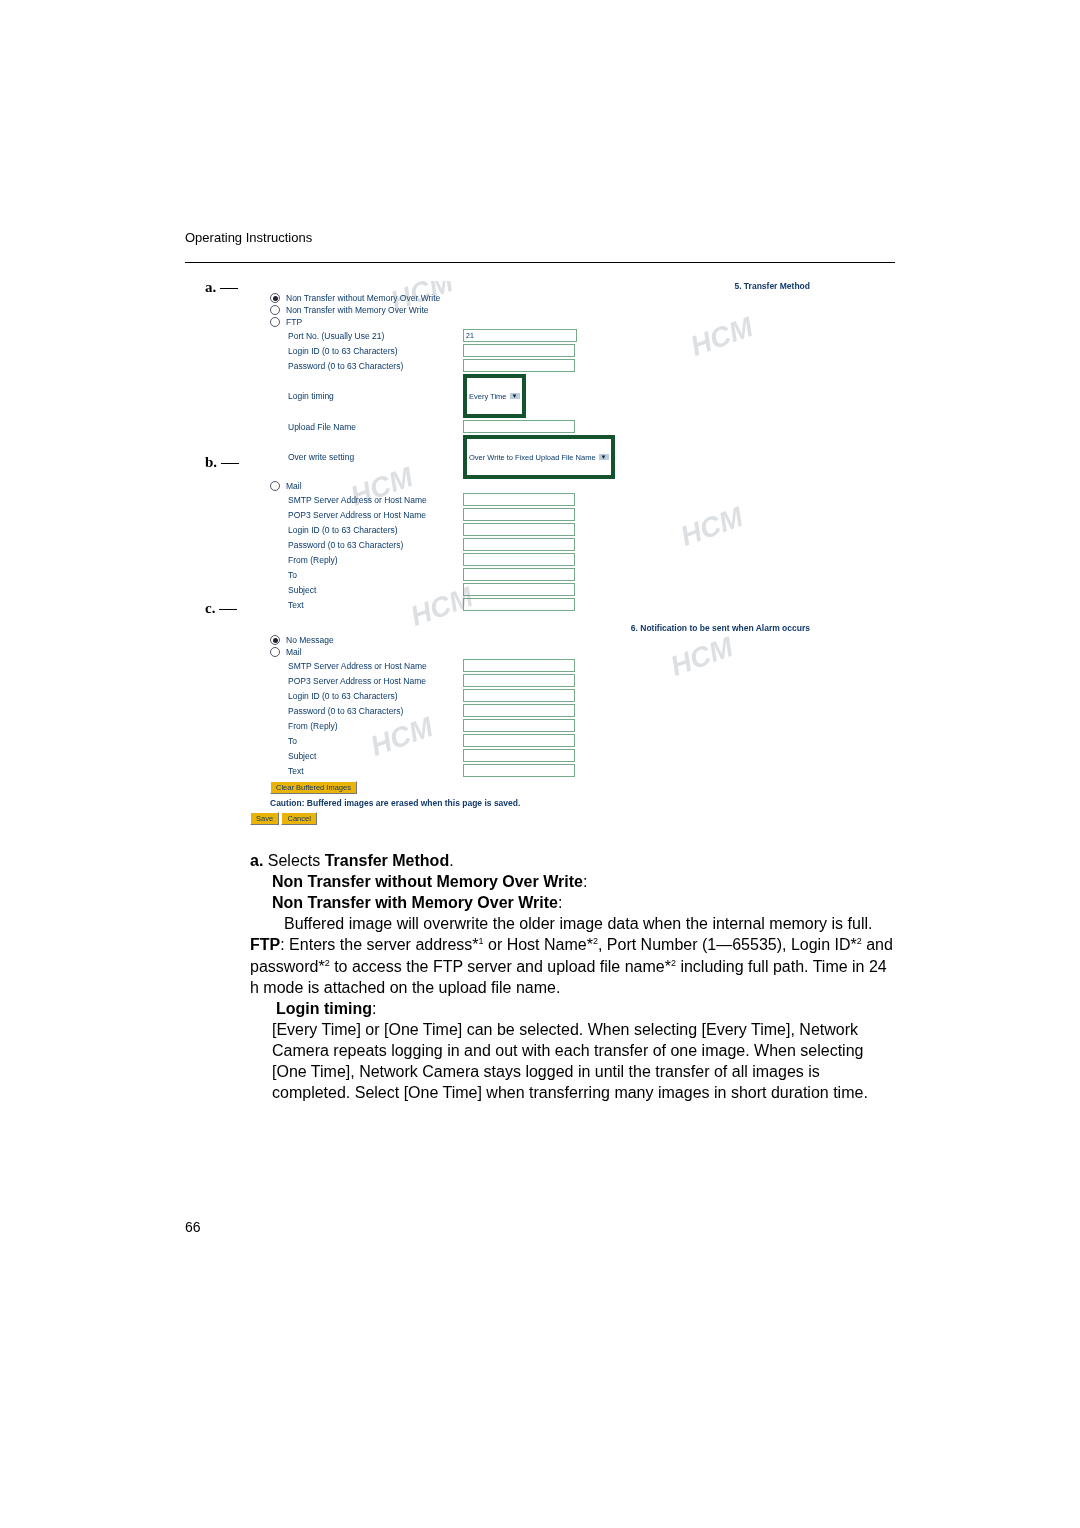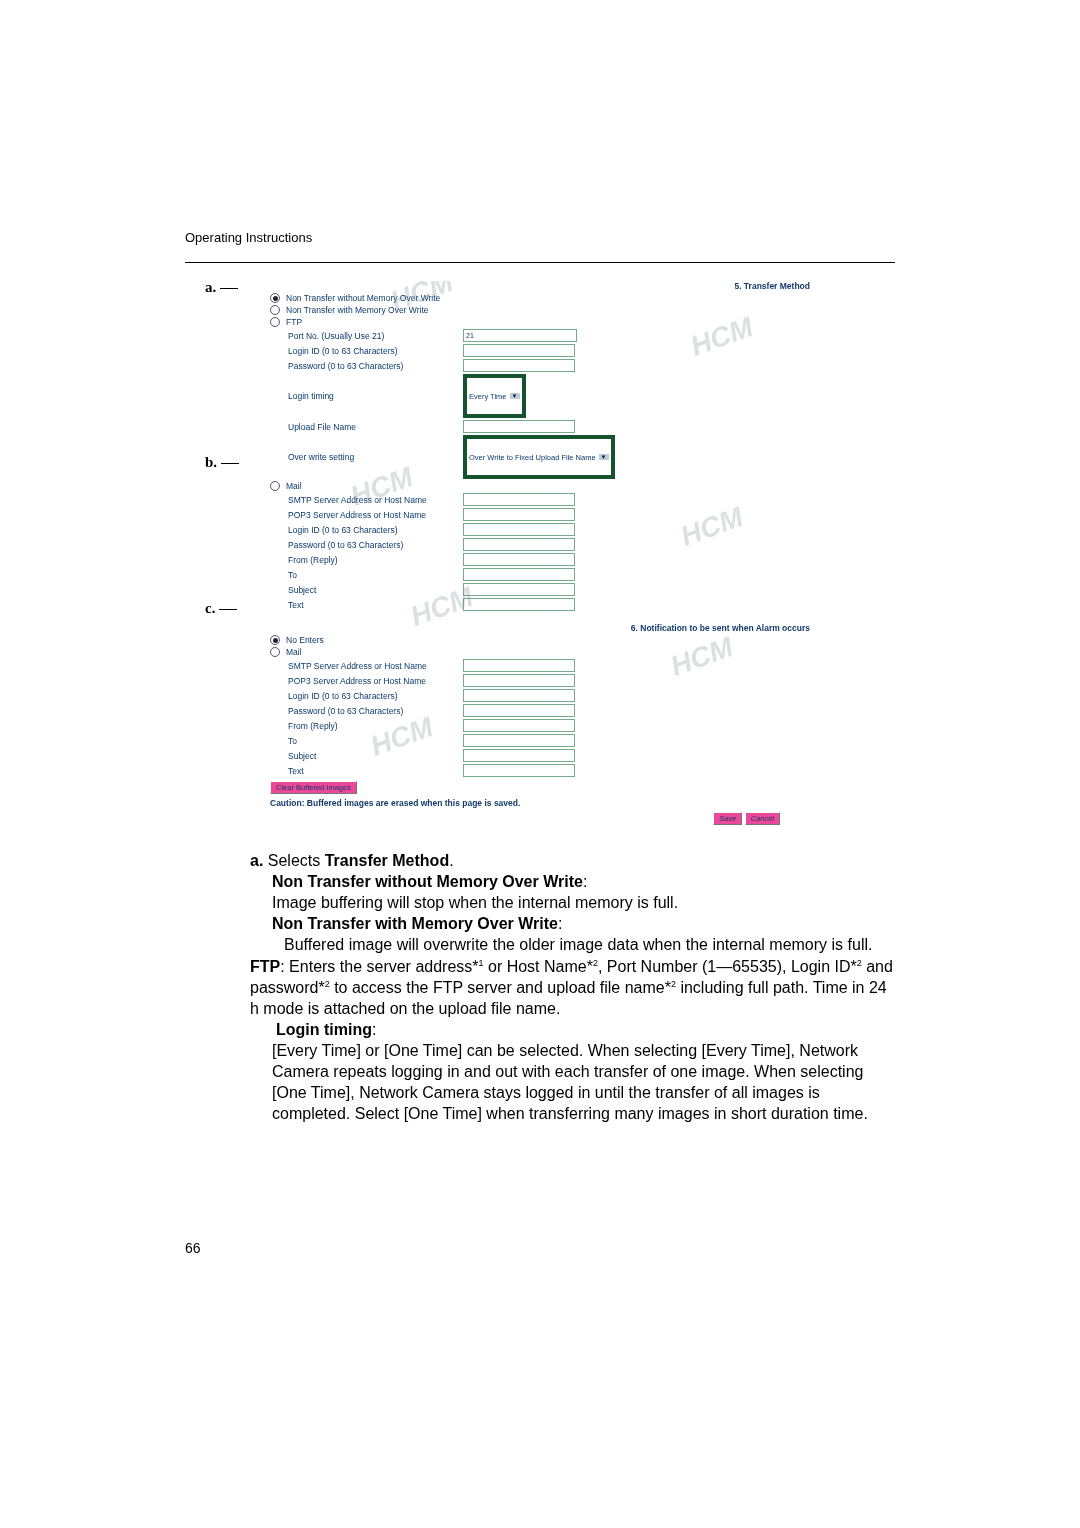--- a/index.html
+++ b/index.html
@@ -111,35 +111,34 @@
   background: #bcd;
   text-align: center;
   font-size: 6px;
   color: #123;
 }
 .btn3d {
   display: inline-block;
   font-size: 7.5px;
   padding: 1px 5px;
   color: #123a6b;
-  background: #ec4899;
+  background: #eab308;
   border: 1px solid #777;
   border-top-color: #fff;
   border-left-color: #fff;
 }
 .caution {
   font-size: 8.5px;
   color: #123a6b;
   font-weight: bold;
   margin: 4px 0;
 }
 .btnrow {
-  text-align: right;
+  text-align: left;
   margin-right: 30px;
-  font-style: italic;
 }
 .body-text {
   margin-left: 65px;
   font-size: 16px;
   line-height: 1.32;
   color: #000;
 }
 .body-text p { margin: 0; }
 .body-text .label-a {
   font-family: Arial, sans-serif;
@@ -249,21 +248,21 @@
         </div>
       <div class="row ind">
           <span class="label">Text</span>
           <span class="tinput"></span>
         </div>
 
       <div style="height:10px"></div>
       <div class="sec-title" id="sec6">6.  Notification to be sent when Alarm occurs</div>
       <div class="row">
           <span class="radio sel"></span>
-          <span>No Enters</span>
+          <span>No Message</span>
         </div>
       <div class="row">
           <span class="radio"></span>
           <span>Mail</span>
         </div>
       <div class="row ind">
           <span class="label">SMTP Server Address or Host Name</span>
           <span class="tinput"></span>
         </div>
       <div class="row ind">
@@ -305,21 +304,20 @@
 
     <div class="callout" style="top: 173px;" id="callout-b"><span>b.</span><span class="line"></span></div>
     <div class="callout" style="top: 319px;" id="callout-c"><span>c.</span><span class="line"></span></div>
   </div>
 
   <div class="body-text">
     <p>
       <span class="label-a">a.</span><span> Selects </span><span class="bold">Transfer Method</span><span>.</span>
     </p>
     <p style="margin-left:22px"><span class="bold">Non Transfer without Memory Over Write</span><span>:</span></p>
-    <p style="margin-left:22px">Image buffering will stop when the internal memory is full.</p>
     <p style="margin-left:22px"><span class="bold">Non Transfer with Memory Over Write</span><span>:</span></p>
     <p style="margin-left:34px">Buffered image will overwrite the older image data when the internal memory is full.</p>
     <p style="">
       <span class="bold">FTP</span><span>: Enters the server address*</span><span class="sup">1</span><span> or Host Name*</span><span class="sup">2</span><span>, Port Number (1—65535), Login ID*</span><span class="sup">2</span><span> and password*</span><span class="sup">2</span><span> to access the FTP server and upload file name*</span><span class="sup">2</span><span> including full path. Time in 24 h mode is attached on the upload file name.</span>
     </p>
     <p style="margin-left:26px"><span class="bold">Login timing</span><span>:</span></p>
     <p style="margin-left:22px">[Every Time] or [One Time] can be selected. When selecting [Every Time], Network Camera repeats logging in and out with each transfer of one image. When selecting [One Time], Network Camera stays logged in until the transfer of all images is completed. Select [One Time] when transferring many images in short duration time.</p>
   </div>
 
   <div class="page-num">66</div>

